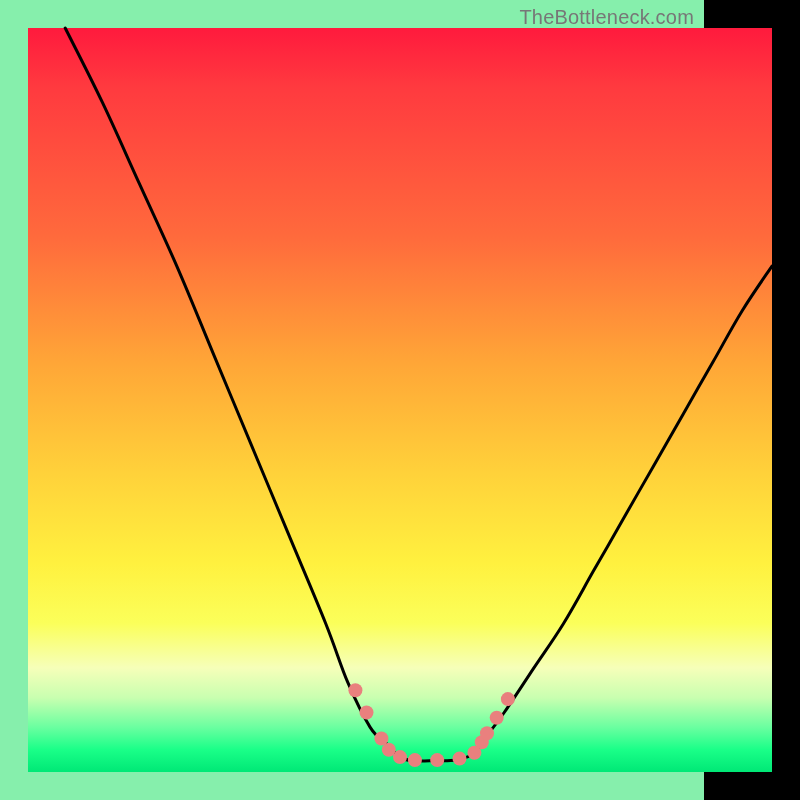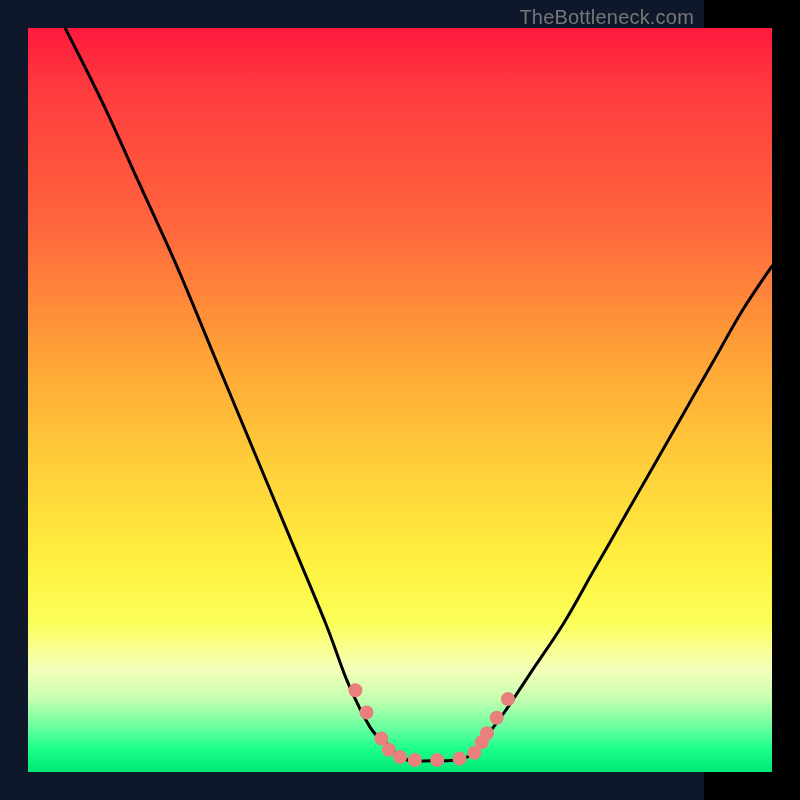--- a/index.html
+++ b/index.html
@@ -10,21 +10,21 @@
     background: #000;
     overflow: hidden;
     font-family: Arial, Helvetica, sans-serif;
   }
   .frame {
     position: absolute;
     left: 0;
     top: 0;
     width: 704px;
     height: 800px;
-    background: #0f172a;
+    background: #86efac;
     text-align: center;
   }
   .plot {
     position: absolute;
     left: 28px;
     top: 28px;
     width: 744px;
     height: 744px;
     
     background: linear-gradient(

